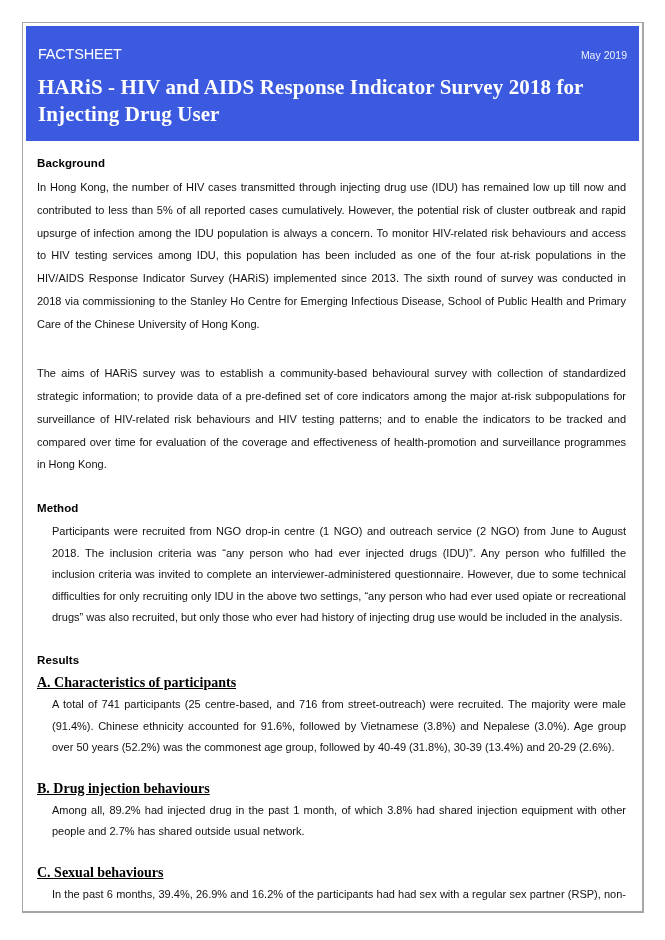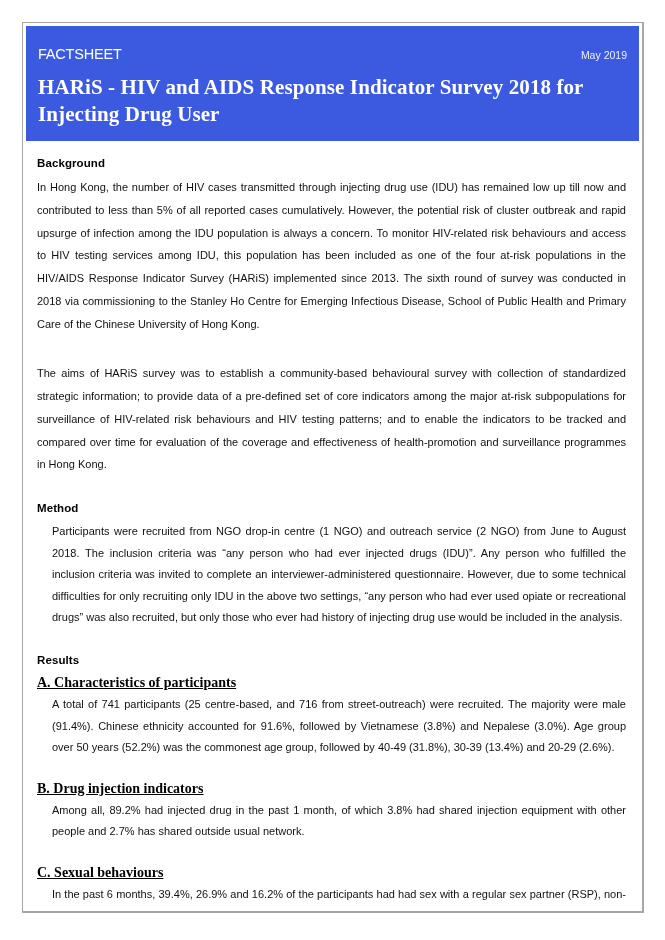--- a/index.html
+++ b/index.html
@@ -120,21 +120,21 @@
     <div class="sec-head">Results</div>
 
     <div class="sub-block">
       <div class="sub-head">A. Characteristics of participants</div>
       <p class="para tight">A total of 741 participants (25 centre-based, and 716 from street-outreach) were recruited. The majority were male (91.4%). Chinese ethnicity accounted for 91.6%, followed by Vietnamese (3.8%) and Nepalese (3.0%). Age group over 50 years (52.2%) was the commonest age group, followed by 40-49 (31.8%), 30-39 (13.4%) and 20-29 (2.6%).</p>
     </div>
 
     <div class="gap-md"></div>
 
     <div class="sub-block">
-      <div class="sub-head">B. Drug injection indicators</div>
+      <div class="sub-head">B. Drug injection behaviours</div>
       <p class="para tight">Among all, 89.2% had injected drug in the past 1 month, of which 3.8% had shared injection equipment with other people and 2.7% has shared outside usual network.</p>
     </div>
 
     <div class="gap-md"></div>
 
     <div class="sub-block">
       <div class="sub-head">C. Sexual behaviours</div>
       <p class="para tight">In the past 6 months, 39.4%, 26.9% and 16.2% of the participants had had sex with a regular sex partner (RSP), non-regular sex partner (NRSP) and commercial sex worker (CSW) respectively.   The condom use rates in the last sex were 90.8%, 95.5% and 100% respectively.</p>
     </div>
 

